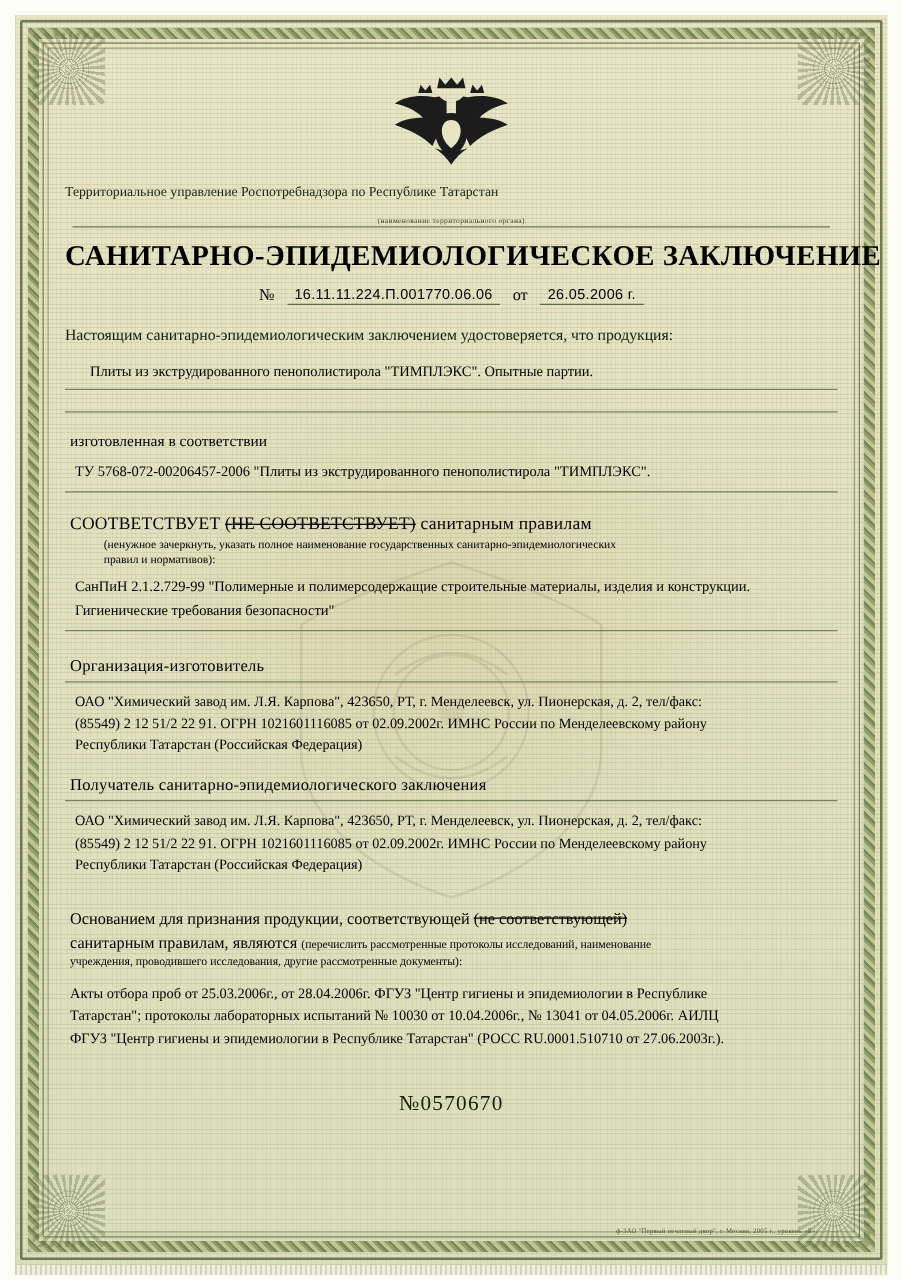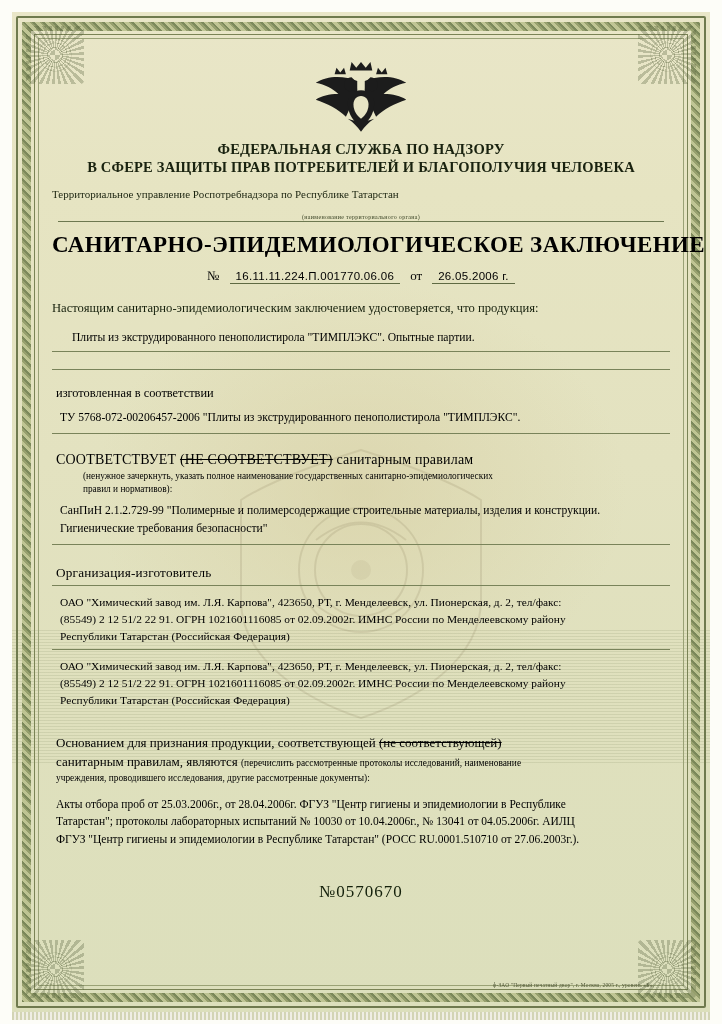--- a/index.html
+++ b/index.html
@@ -329,24 +329,20 @@
           <path d="M70 34 c-9 0 -14 6 -14 14 c0 12 7 20 14 25 c7 -5 14 -13 14 -25 c0 -8 -5 -14 -14 -14 z"></path>
 
           <path d="M56 64 c6 4 10 8 14 14 c4 -6 8 -10 14 -14 c-6 2 -10 3 -14 3 c-4 0 -8 -1 -14 -3 z"></path>
         </g>
         <g fill="#e7e4c4">
           <path d="M70 40 c-5 0 -8 4 -8 9 c0 7 4 12 8 15 c4 -3 8 -8 8 -15 c0 -5 -3 -9 -8 -9 z"></path>
         </g>
       </svg>
     </div>
 
-    <div class="org-title">
-      <div>ФЕДЕРАЛЬНАЯ СЛУЖБА ПО НАДЗОРУ</div>
-      <div>В СФЕРЕ ЗАЩИТЫ ПРАВ ПОТРЕБИТЕЛЕЙ И БЛАГОПОЛУЧИЯ ЧЕЛОВЕКА</div>
-    </div>
 
     <div class="territorial">Территориальное управление Роспотребнадзора по Республике Татарстан</div>
 
     <div class="tiny-note">(наименование территориального органа)</div>
     <div class="hr-line"></div>
 
     <div class="doc-title">САНИТАРНО-ЭПИДЕМИОЛОГИЧЕСКОЕ ЗАКЛЮЧЕНИЕ</div>
 
     <div class="numrow">
       <span class="lbl">№</span>
@@ -377,20 +373,21 @@
     <div class="sec-body" style="margin-top:8px">СанПиН 2.1.2.729-99 "Полимерные и полимерсодержащие строительные материалы, изделия и конструкции.</div>
     <div class="sec-body" style="margin-top:2px">Гигиенические требования безопасности"</div>
     <div class="rule"></div>
 
     <div class="block-title">Организация-изготовитель</div>
     <div class="rule" style="margin-top:4px"></div>
     <div class="addr">ОАО "Химический завод им. Л.Я. Карпова", 423650, РТ, г. Менделеевск, ул. Пионерская, д. 2, тел/факс:</div>
     <div class="addr" style="margin-top:1px">(85549) 2 12 51/2 22 91. ОГРН 1021601116085 от 02.09.2002г. ИМНС России по Менделеевскому району</div>
     <div class="addr" style="margin-top:1px">Республики Татарстан (Российская Федерация)</div>
 
+    <div class="block-title" style="margin-top:16px">Получатель санитарно-эпидемиологического заключения</div>
     <div class="rule" style="margin-top:4px"></div>
     <div class="addr">ОАО "Химический завод им. Л.Я. Карпова", 423650, РТ, г. Менделеевск, ул. Пионерская, д. 2, тел/факс:</div>
     <div class="addr" style="margin-top:1px">(85549) 2 12 51/2 22 91. ОГРН 1021601116085 от 02.09.2002г. ИМНС России по Менделеевскому району</div>
     <div class="addr" style="margin-top:1px">Республики Татарстан (Российская Федерация)</div>
 
     <div class="ground">
       <div>
         <span>Основанием для признания продукции, соответствующей</span>
         <span class="strike">(не соответствующей)</span>
       </div>

